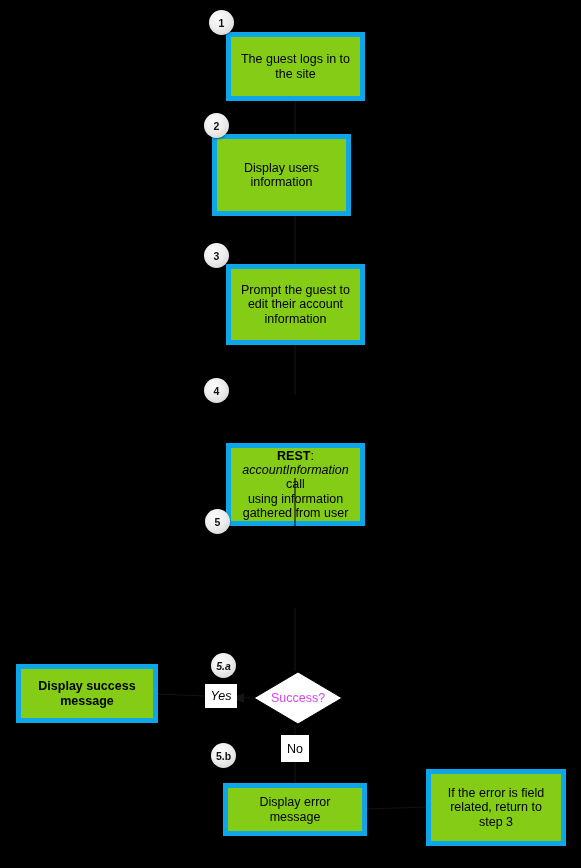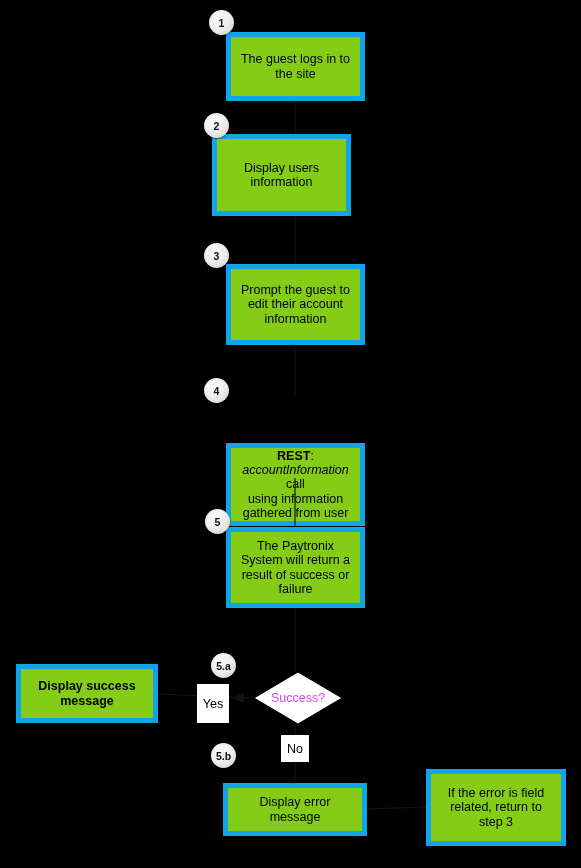--- a/index.html
+++ b/index.html
@@ -132,33 +132,30 @@
   <div class="node" style="left:226px; top:395px; width:139px; height:83px;margin-top:48px;">
     <span class="txt">
       <span class="bold">REST</span><span>:</span><br>
       <span class="ital">accountInformation</span><span> call</span><br>
       <span>using information</span><br>
       <span>gathered from user</span>
     </span>
   </div>
 
   <div class="badge" style="left:205px; top:509px;">5</div>
-  <div class="node" style="left:226px; top:527px; width:139px; height:81px;">
-    <span class="txt">The Paytronix System will return a result of success or failure</span>
-  </div>
 
-  <div class="badge" style="left:211px; top:653px;">5.a</div>
+  <div class="badge" style="left:211px; top:653px;font-style:italic;">5.a</div>
   <div class="diamond" style="left:253px; top:671px; width:90px; height:54px;">
     <svg width="90" height="54" viewBox="0 0 90 54">
       <polygon points="45,1 89,27 45,53 1,27" fill="#ffffff" stroke="#000000" stroke-width="1"></polygon>
     </svg>
     <span class="dlabel">Success?</span>
   </div>
 
-  <div class="edgelabel" style="left:197px; top:684px; width:32px; height:39px;">
+  <div class="edgelabel" style="left:205px; top:684px; width:32px; height:24px;font-style:italic;">
     <span>Yes</span>
   </div>
 
   <div class="edgelabel" style="left:281px; top:735px; width:28px; height:27px;">
     <span>No</span>
   </div>
 
   <div class="node" style="left:16px; top:664px; width:142px; height:59px;font-weight:bold;">
     <span class="txt">Display success message</span>
   </div>

